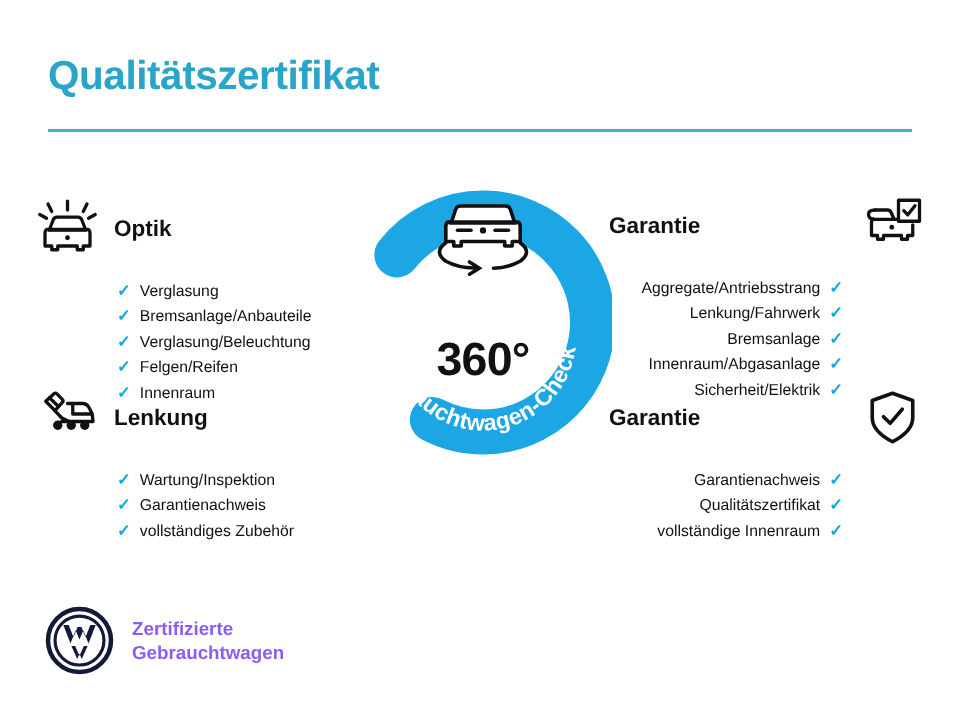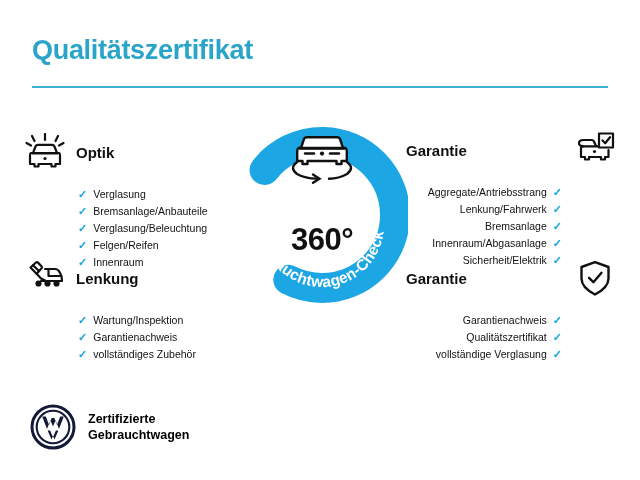--- a/index.html
+++ b/index.html
@@ -144,21 +144,21 @@
     left: 30px;
     top: 404px;
     display: flex;
     align-items: center;
   }
   .vw-mark { width: 46px; height: 46px; flex: 0 0 46px; }
   .vw-text {
     margin-left: 12px;
     font-size: 12.5px;
     font-weight: bold;
-    color: #000000;
+    color: #8b5cf6;
     line-height: 16px;
     white-space: nowrap;
   }
 </style>
 </head>
 <body>
 
 <div class="page-title">Qualitätszertifikat</div>
 <div class="title-rule"></div>
 
@@ -310,21 +310,21 @@
     <li>
         <span class="chk">✓</span>
         <span>Garantienachweis</span>
       </li>
     <li>
         <span class="chk">✓</span>
         <span>Qualitätszertifikat</span>
       </li>
     <li>
         <span class="chk">✓</span>
-        <span>vollständige Verglasung</span>
+        <span>vollständige Innenraum</span>
       </li>
   </ul>
 </div>
 
 <div class="badge">
   <svg width="172" height="200" viewBox="0 0 172 200">
     <defs>
       <path id="ringpath" d="M 24 107 A 62 62 0 1 0 148 107"></path>
     </defs>
 

